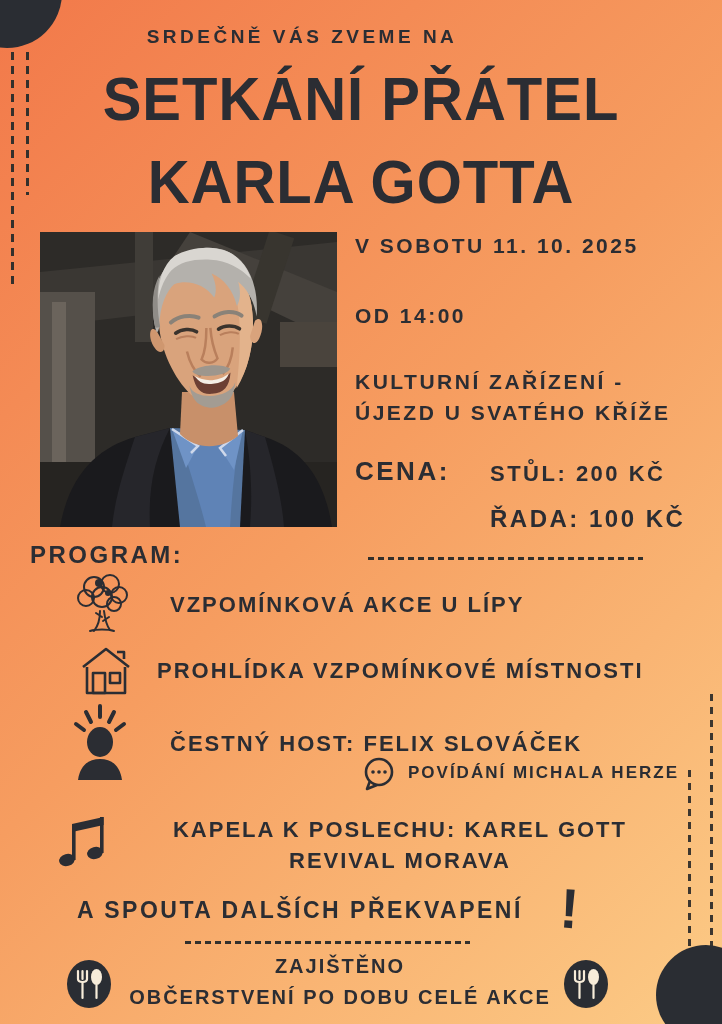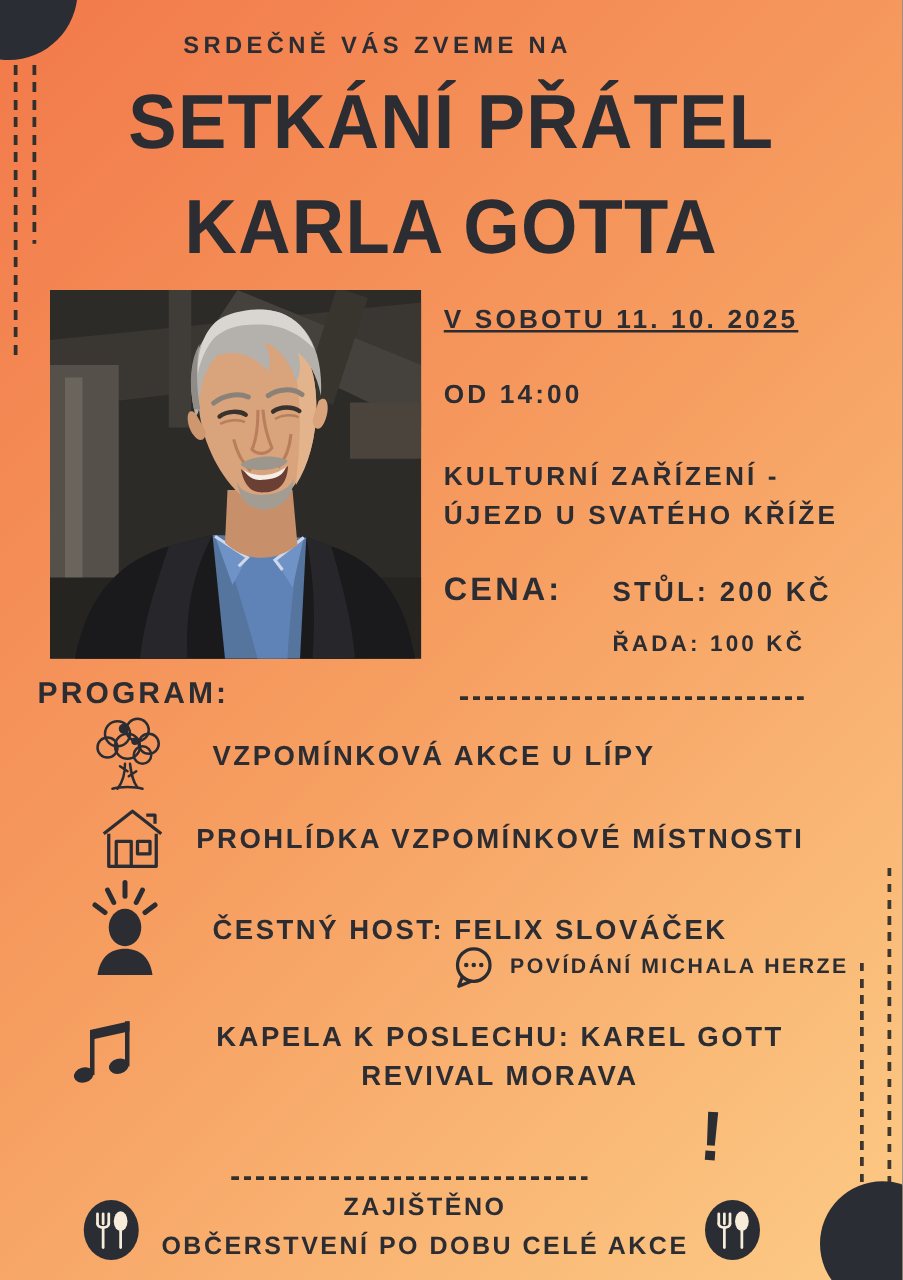--- a/index.html
+++ b/index.html
@@ -22,26 +22,26 @@
 
   
   .invite { left:0; top:26px; width:604px; text-align:center; font-size:19px; letter-spacing:3.5px; }
   .title  { left:0; top:56px; width:722px; text-align:center; font-size:58px; line-height:79px; letter-spacing:1px; font-weight:800; transform:scale(1,1.06); transform-origin:top center; }
 
   
   .photo { left:40px; top:232px; width:297px; height:295px; }
 
   
   .detail { left:355px; font-size:21px; letter-spacing:2.5px; }
-  .d-date  { top:244px;text-decoration:underline; }
+  .d-date  { top:234px; }
   .d-time  { top:304px; }
   .d-venue { top:366px; line-height:31px; }
   .d-cena  { top:456px; font-size:26px; }
   .d-p1    { left:490px; top:461px; font-size:22px; letter-spacing:2.5px; }
-  .d-p2    { left:490px; top:505px; font-size:18px; letter-spacing:2.5px; }
+  .d-p2    { left:490px; top:505px; font-size:24px; letter-spacing:2.5px; }
 
   .divider1 { left:368px; top:557px; width:275px; }
   .divider2 { left:185px; top:941px; width:285px; }
 
   .program-h { left:30px; top:541px; font-size:24px; letter-spacing:2.5px; }
 
   .item-label { font-size:22px; letter-spacing:2px; font-weight:bold; }
   .i1-label { left:170px; top:592px; }
   .i2-label { left:157px; top:658px; }
   .i3-label { left:170px; top:731px; }
@@ -213,20 +213,21 @@
       <rect x="15" y="13" width="3.6" height="36" fill="#2b2d33"></rect>
       <rect x="43" y="6" width="3.6" height="36" fill="#2b2d33"></rect>
       <polygon points="15,13 46.6,6 46.6,14 15,21" fill="#2b2d33"></polygon>
     </svg>
   </span>
   <div class="abs item-label i5-label">
     <div>KAPELA K POSLECHU: KAREL GOTT</div>
     <div>REVIVAL MORAVA</div>
   </div>
 
+  <div class="abs b surprises">A SPOUTA DALŠÍCH PŘEKVAPENÍ</div>
   <div class="abs bang">!</div>
 
   <div class="abs hdash divider2"></div>
 
   <span class="icon icon-cutlery-l">
     <svg width="48" height="50" viewBox="0 0 48 50">
       <ellipse cx="24" cy="25" rx="22" ry="24" fill="#2a2d33"></ellipse>
       <g stroke="#f7ecd9" stroke-width="2.2" stroke-linecap="round">
         <line x1="13" y1="12" x2="13" y2="20"></line>
           <line x1="17.5" y1="12" x2="17.5" y2="20"></line>

